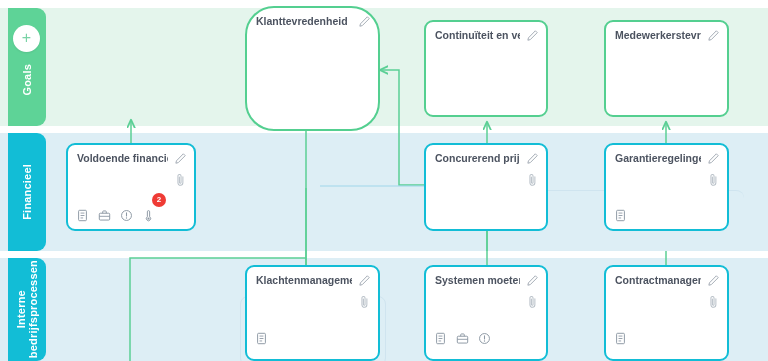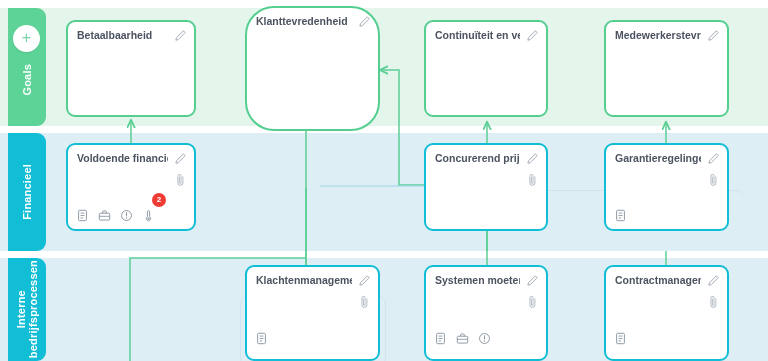--- a/index.html
+++ b/index.html
@@ -194,26 +194,20 @@
 
       <path d="M666,145 L666,122" marker-end="url(#ah)"></path>
 
       <path d="M487,296 L487,361"></path>
     </g>
     <g fill="none" stroke="#9fd6ea" stroke-width="1">
       <path d="M320,186 L424,186"></path>
     </g>
   </svg>
 
-  <div class="card goal" style="left:66px; top:20px; width:130px; height:97px;">
-    <div class="card-title">Betaalbaarheid</div>
-    <svg class="pencil-icon" viewBox="0 0 16 16">
-      <path d="M11.5 2.2 L13.8 4.5 L5.2 13.1 L2.3 13.8 L3 10.9 Z" fill="none" stroke="#9aa3ad" stroke-width="1.1" stroke-linejoin="round"></path>
-    </svg>
-  </div>
 
   <div class="card goal" style="left:245px; top:6px; width:135px; height:125px;border-radius:29px;">
     <div class="card-title">Klanttevredenheid</div>
     <svg class="pencil-icon" viewBox="0 0 16 16">
       <path d="M11.5 2.2 L13.8 4.5 L5.2 13.1 L2.3 13.8 L3 10.9 Z" fill="none" stroke="#9aa3ad" stroke-width="1.1" stroke-linejoin="round"></path>
     </svg>
   </div>
 
   <div class="card goal" style="left:424px; top:20px; width:124px; height:97px;">
     <div class="card-title">Continuïteit en veiligh</div>

